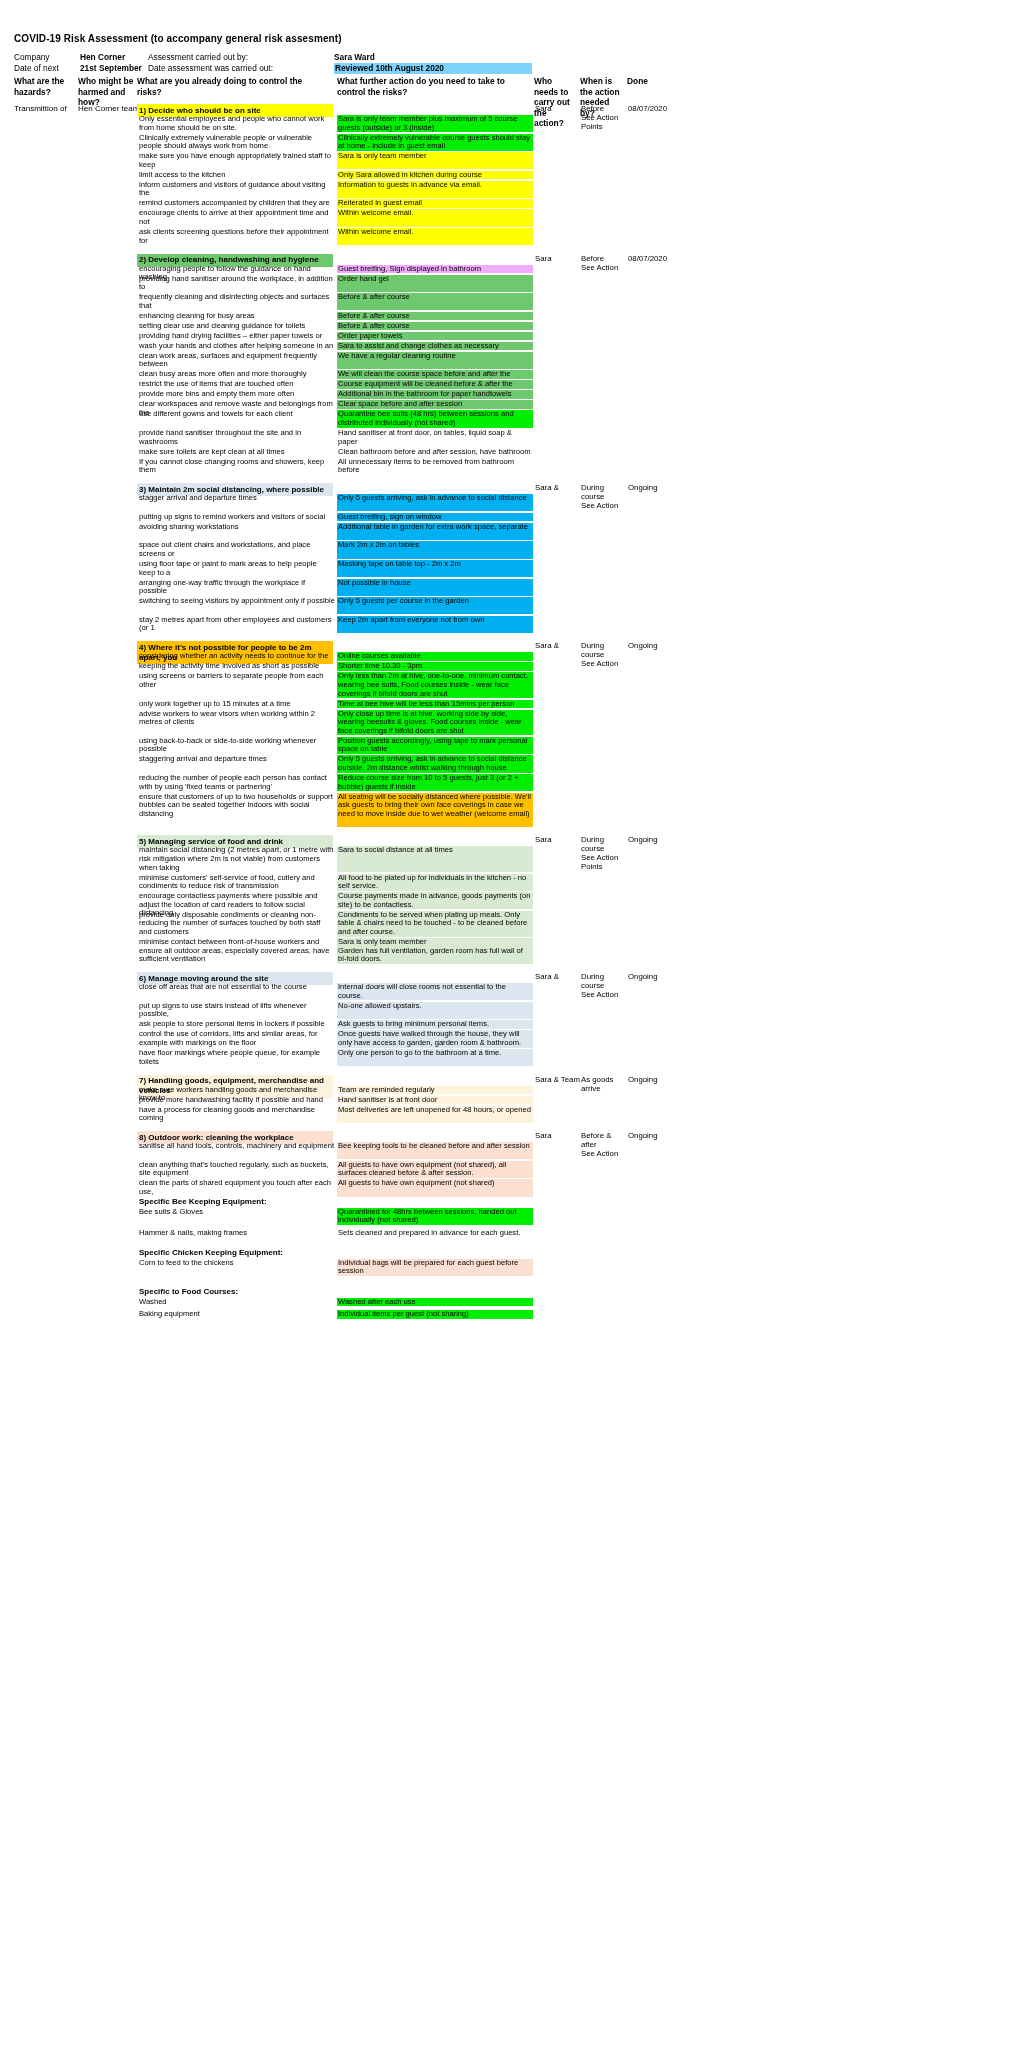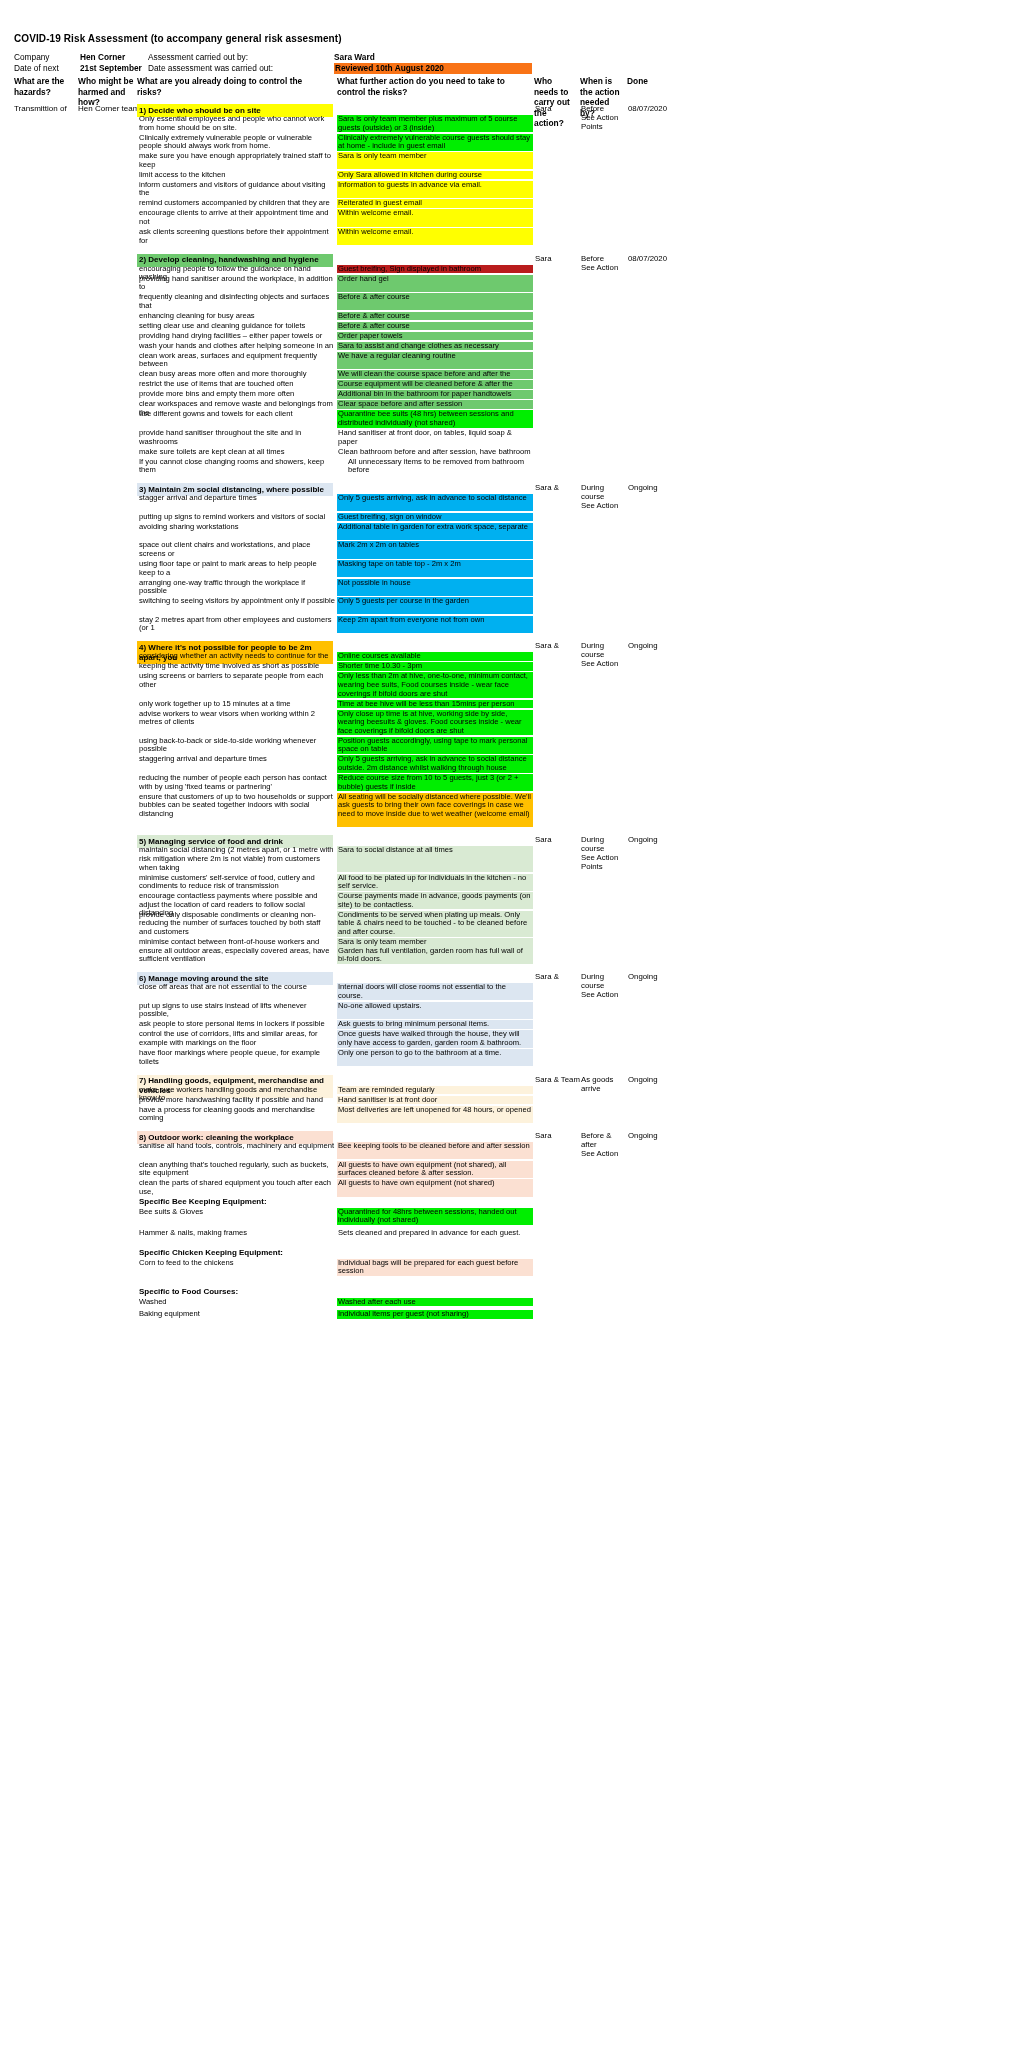--- a/index.html
+++ b/index.html
@@ -20,21 +20,21 @@
   }
 
   
   .meta{position:absolute;left:14px;top:52px;width:700px;font-size:8.3px;line-height:11px;}
   .meta-row{display:flex;align-items:flex-end;}
   .m-c1{width:66px;flex:0 0 66px;}
   .m-c2{width:68px;flex:0 0 68px;font-weight:bold;}
   .m-c3{width:185px;flex:0 0 185px;}
 
   .meta-abs-green{
-    position:absolute;left:334px;top:63px;width:198px;height:11px;background:#f97316;
+    position:absolute;left:334px;top:63px;width:198px;height:11px;background:#7dd3fc;
   }
   .meta-abs-green span{position:absolute;left:1px;top:0px;font-size:8.3px;font-weight:bold;line-height:11px;}
   .meta-ward{position:absolute;left:334px;top:52px;font-size:8.3px;font-weight:bold;line-height:11px;}
 
   
   .colhead{position:absolute;top:76px;font-size:8.4px;font-weight:bold;line-height:10.5px;}
   .ch1{left:14px;width:60px;}
   .ch2{left:78px;width:58px;}
   .ch3{left:137px;width:190px;}
   .ch4{left:337px;width:192px;}
@@ -118,21 +118,21 @@
       <div class="cellA" style="top: 105.4px; white-space: pre-line;">encourage clients to arrive at their appointment time and not</div>
       <div class="cellB" style="top: 105.4px; background: rgb(255, 255, 0); white-space: pre-line; height: 17.2px;">Within welcome email.</div>
       <div class="cellA" style="top: 124px; white-space: pre-line;">ask clients screening questions before their appointment for</div>
       <div class="cellB" style="top: 124px; background: rgb(255, 255, 0); white-space: pre-line; height: 17.2px;">Within welcome email.</div>
       <div class="secbar" style="top: 149.6px; background: rgb(110, 201, 110);">2) Develop cleaning, handwashing and hygiene</div>
       <div class="who" style="top: 149.6px;">Sara</div>
       <div class="when" style="top: 149.6px; white-space: pre-line;">Before
 See Action</div>
       <div class="done" style="top: 149.6px;">08/07/2020</div>
       <div class="cellA" style="top: 160.6px; white-space: pre-line;">encouraging people to follow the guidance on hand washing</div>
-      <div class="cellB" style="top: 160.6px; background: #b91c1c; white-space: pre-line; height: 8.6px;">Guest breifing, Sign displayed in bathroom</div>
+      <div class="cellB" style="top: 160.6px; background: #f0abfc; white-space: pre-line; height: 8.6px;">Guest breifing, Sign displayed in bathroom</div>
       <div class="cellA" style="top: 170.6px; white-space: pre-line;">providing hand sanitiser around the workplace, in addition to</div>
       <div class="cellB" style="top: 170.6px; background: rgb(110, 201, 110); white-space: pre-line; height: 17.2px;">Order hand gel</div>
       <div class="cellA" style="top: 189.2px; white-space: pre-line;">frequently cleaning and disinfecting objects and surfaces that</div>
       <div class="cellB" style="top: 189.2px; background: rgb(110, 201, 110); white-space: pre-line; height: 17.2px;">Before &amp; after course</div>
       <div class="cellA" style="top: 207.8px; white-space: pre-line;">enhancing cleaning for busy areas</div>
       <div class="cellB" style="top: 207.8px; background: rgb(110, 201, 110); white-space: pre-line; height: 8.6px;">Before &amp; after course</div>
       <div class="cellA" style="top: 217.8px; white-space: pre-line;">setting clear use and cleaning guidance for toilets</div>
       <div class="cellB" style="top: 217.8px; background: rgb(110, 201, 110); white-space: pre-line; height: 8.6px;">Before &amp; after course</div>
       <div class="cellA" style="top: 227.8px; white-space: pre-line;">providing hand drying facilities – either paper towels or</div>
       <div class="cellB" style="top: 227.8px; background: rgb(110, 201, 110); white-space: pre-line; height: 8.6px;">Order paper towels</div>
@@ -148,21 +148,21 @@
       <div class="cellB" style="top: 286.4px; background: rgb(110, 201, 110); white-space: pre-line; height: 8.6px;">Additional bin in the bathroom for paper handtowels</div>
       <div class="cellA" style="top: 296.4px; white-space: pre-line;">clear workspaces and remove waste and belongings from the</div>
       <div class="cellB" style="top: 296.4px; background: rgb(110, 201, 110); white-space: pre-line; height: 8.6px;">Clear space before and after session</div>
       <div class="cellA" style="top: 306.4px; white-space: pre-line;">use different gowns and towels for each client</div>
       <div class="cellB" style="top: 306.4px; background: rgb(0, 238, 0); white-space: pre-line; height: 17.2px;">Quarantine bee suits (48 hrs) between sessions and distributed individually (not shared)</div>
       <div class="cellA" style="top: 325px; white-space: pre-line;">provide hand sanitiser throughout the site and in washrooms</div>
       <div class="cellB" style="top: 325px; white-space: pre-line; height: 17.2px;">Hand sanitiser at front door, on tables, liquid soap &amp; paper</div>
       <div class="cellA" style="top: 343.6px; white-space: pre-line;">make sure toilets are kept clean at all times</div>
       <div class="cellB" style="top: 343.6px; white-space: pre-line; height: 8.6px;">Clean bathroom before and after session, have bathroom</div>
       <div class="cellA" style="top: 353.6px; white-space: pre-line;">If you cannot close changing rooms and showers, keep them</div>
-      <div class="cellB" style="top: 353.6px; white-space: pre-line; height: 17.2px; margin-left: 10px;">All unnecessary items to be removed from bathroom before</div>
+      <div class="cellB" style="top: 353.6px; white-space: pre-line; height: 17.2px;">All unnecessary items to be removed from bathroom before</div>
       <div class="secbar" style="top: 379.2px; background: rgb(220, 230, 241);">3) Maintain 2m social distancing, where possible</div>
       <div class="who" style="top: 379.2px;">Sara &amp;</div>
       <div class="when" style="top: 379.2px; white-space: pre-line;">During course
 See Action</div>
       <div class="done" style="top: 379.2px;">Ongoing</div>
       <div class="cellA" style="top: 390.2px; white-space: pre-line;">stagger arrival and departure times</div>
       <div class="cellB" style="top: 390.2px; background: rgb(0, 176, 240); white-space: pre-line; height: 17.2px;">Only 5 guests arriving, ask in advance to social distance</div>
       <div class="cellA" style="top: 408.8px; white-space: pre-line;">putting up signs to remind workers and visitors of social</div>
       <div class="cellB" style="top: 408.8px; background: rgb(0, 176, 240); white-space: pre-line; height: 8.6px;">Guest breifing, sign on window</div>
       <div class="cellA" style="top: 418.8px; white-space: pre-line;">avoiding sharing workstations</div>

